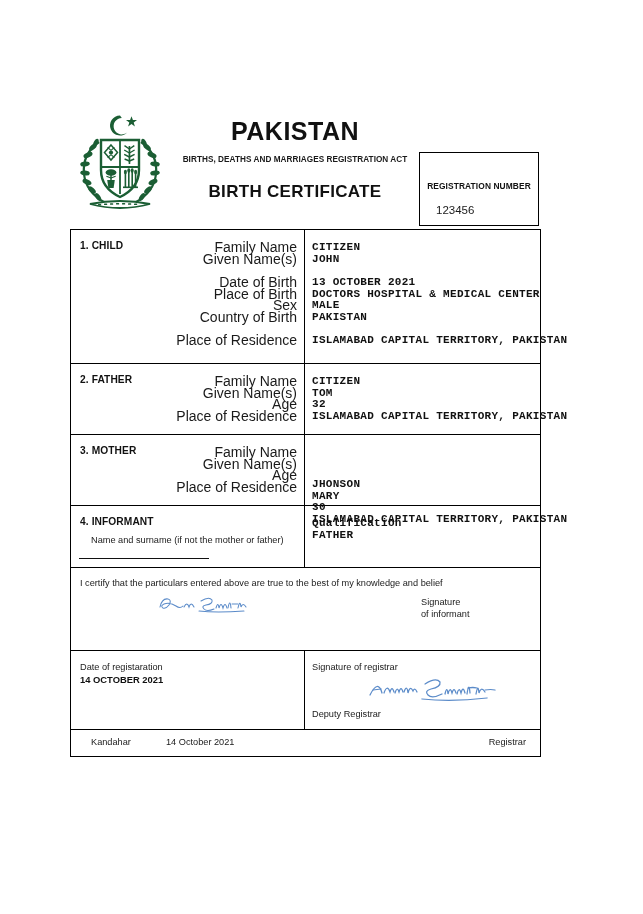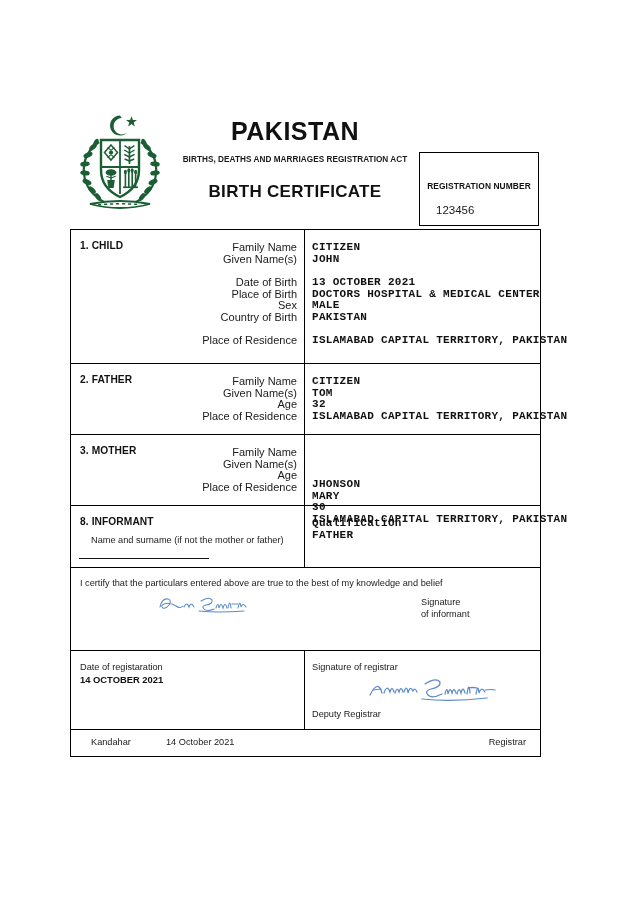--- a/index.html
+++ b/index.html
@@ -135,21 +135,21 @@
     font-weight: bold;
     color: #111111;
     letter-spacing: 0.1px;
   }
 
   .labels {
     position: absolute;
     left: 0px;
     width: 226px;
     text-align: right;
-    font-size: 11px;
+    font-size: 14px;
     color: #1a1a1a;
     line-height: 11.6px;
   }
   .values {
     position: absolute;
     left: 241px;
     font-family: "Liberation Mono", "DejaVu Sans Mono", monospace;
     font-size: 11px;
     font-weight: bold;
     color: #111111;
@@ -417,21 +417,21 @@
 Age
 Place of Residence</div>
       <div class="values" style="top: 12px; white-space: pre; margin-top: 32px;">JHONSON
 MARY
 30
 ISLAMABAD CAPITAL TERRITORY, PAKISTAN</div>
     </div>
 
     <div class="row row-divider" style="height:62px;">
       <div class="col-divider"></div>
-      <div class="section-title">8. INFORMANT</div>
+      <div class="section-title">4. INFORMANT</div>
       <div id="informant-sub">Name and surname (if not the mother or father)</div>
       <div id="informant-blank-line"></div>
 
       <div class="values" style="top: 12px; white-space: pre;">Qualification</div>
       <div class="values" style="top: 24px; white-space: pre;">FATHER</div>
     </div>
 
     <div class="row row-divider" style="height:83px;">
       <div id="certify-text">I certify that the particulars entered above are true to the best of my knowledge and belief</div>
 

